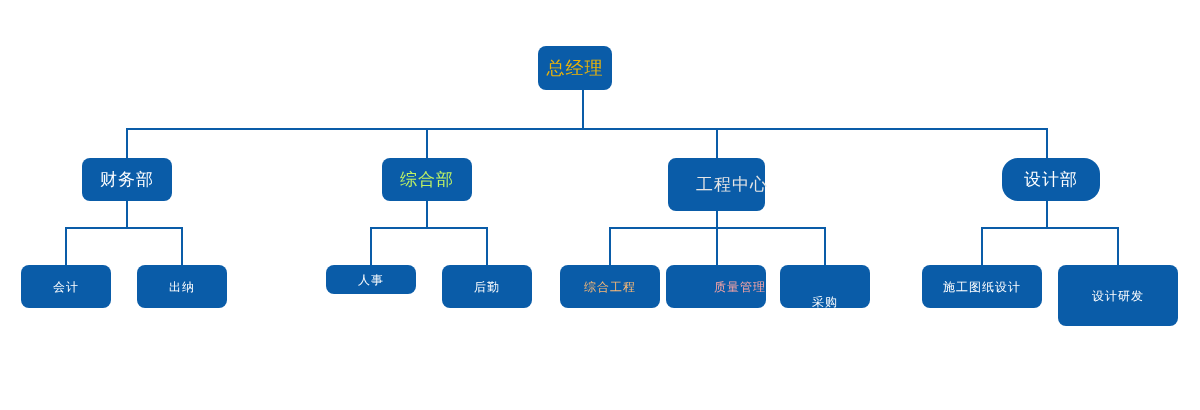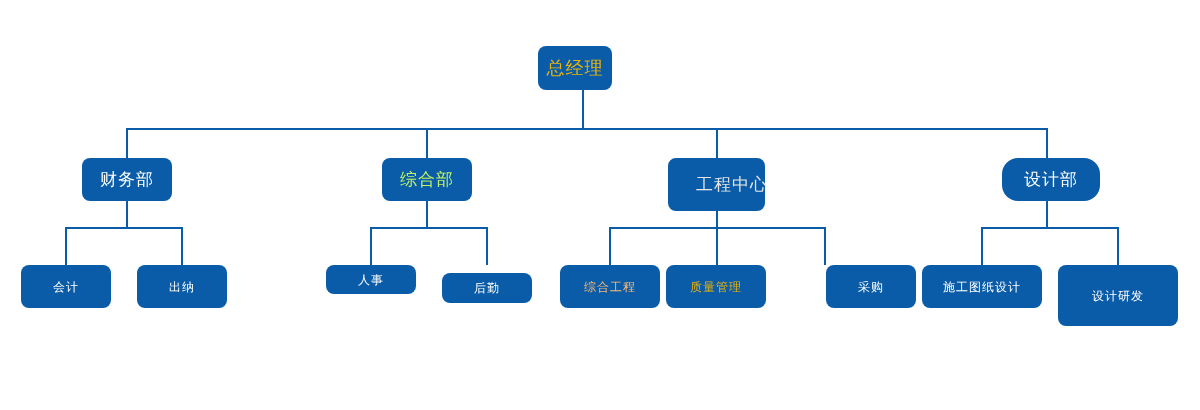--- a/index.html
+++ b/index.html
@@ -100,30 +100,30 @@
       </div>
       <div class="node node-leaf" style="left: 21px; top: 265px; width: 90px; height: 43px; background: rgb(10, 92, 168); color: rgb(255, 255, 255);">
         <span class="node-label">会计</span>
       </div>
       <div class="node node-leaf" style="left: 137px; top: 265px; width: 90px; height: 43px; background: rgb(10, 92, 168); color: rgb(255, 255, 255);">
         <span class="node-label">出纳</span>
       </div>
       <div class="node node-leaf" style="left: 326px; top: 265px; width: 90px; height: 29px; background: rgb(10, 92, 168); color: rgb(255, 255, 255);">
         <span class="node-label">人事</span>
       </div>
-      <div class="node node-leaf" style="left: 442px; top: 265px; width: 90px; height: 30px; background: rgb(10, 92, 168); color: rgb(255, 255, 255); margin-top: 8px;">
+      <div class="node node-leaf" style="left: 442px; top: 265px; width: 90px; height: 43px; background: rgb(10, 92, 168); color: rgb(255, 255, 255);">
         <span class="node-label">后勤</span>
       </div>
       <div class="node node-leaf" style="left: 560px; top: 265px; width: 100px; height: 43px; background: rgb(10, 92, 168); color: #fdba74;">
         <span class="node-label">综合工程</span>
       </div>
-      <div class="node node-leaf" style="left: 666px; top: 265px; width: 100px; height: 43px; background: rgb(10, 92, 168); color: #eab308;">
+      <div class="node node-leaf" style="left: 666px; top: 265px; width: 100px; height: 43px; background: rgb(10, 92, 168); color: #fca5a5; justify-content: flex-end;">
         <span class="node-label">质量管理</span>
       </div>
-      <div class="node node-leaf" style="left: 826px; top: 265px; width: 90px; height: 43px; background: rgb(10, 92, 168); color: rgb(255, 255, 255);">
+      <div class="node node-leaf" style="left: 780px; top: 265px; width: 90px; height: 43px; background: rgb(10, 92, 168); color: rgb(255, 255, 255); align-items: flex-end;">
         <span class="node-label">采购</span>
       </div>
       <div class="node node-leaf" style="left: 922px; top: 265px; width: 120px; height: 43px; background: rgb(10, 92, 168); color: rgb(255, 255, 255); align-items: center;">
         <span class="node-label">施工图纸设计</span>
       </div>
       <div class="node node-leaf" style="left: 1058px; top: 265px; width: 120px; height: 61px; background: rgb(10, 92, 168); color: rgb(255, 255, 255);">
         <span class="node-label">设计研发</span>
       </div>
     </div>
 </div>

